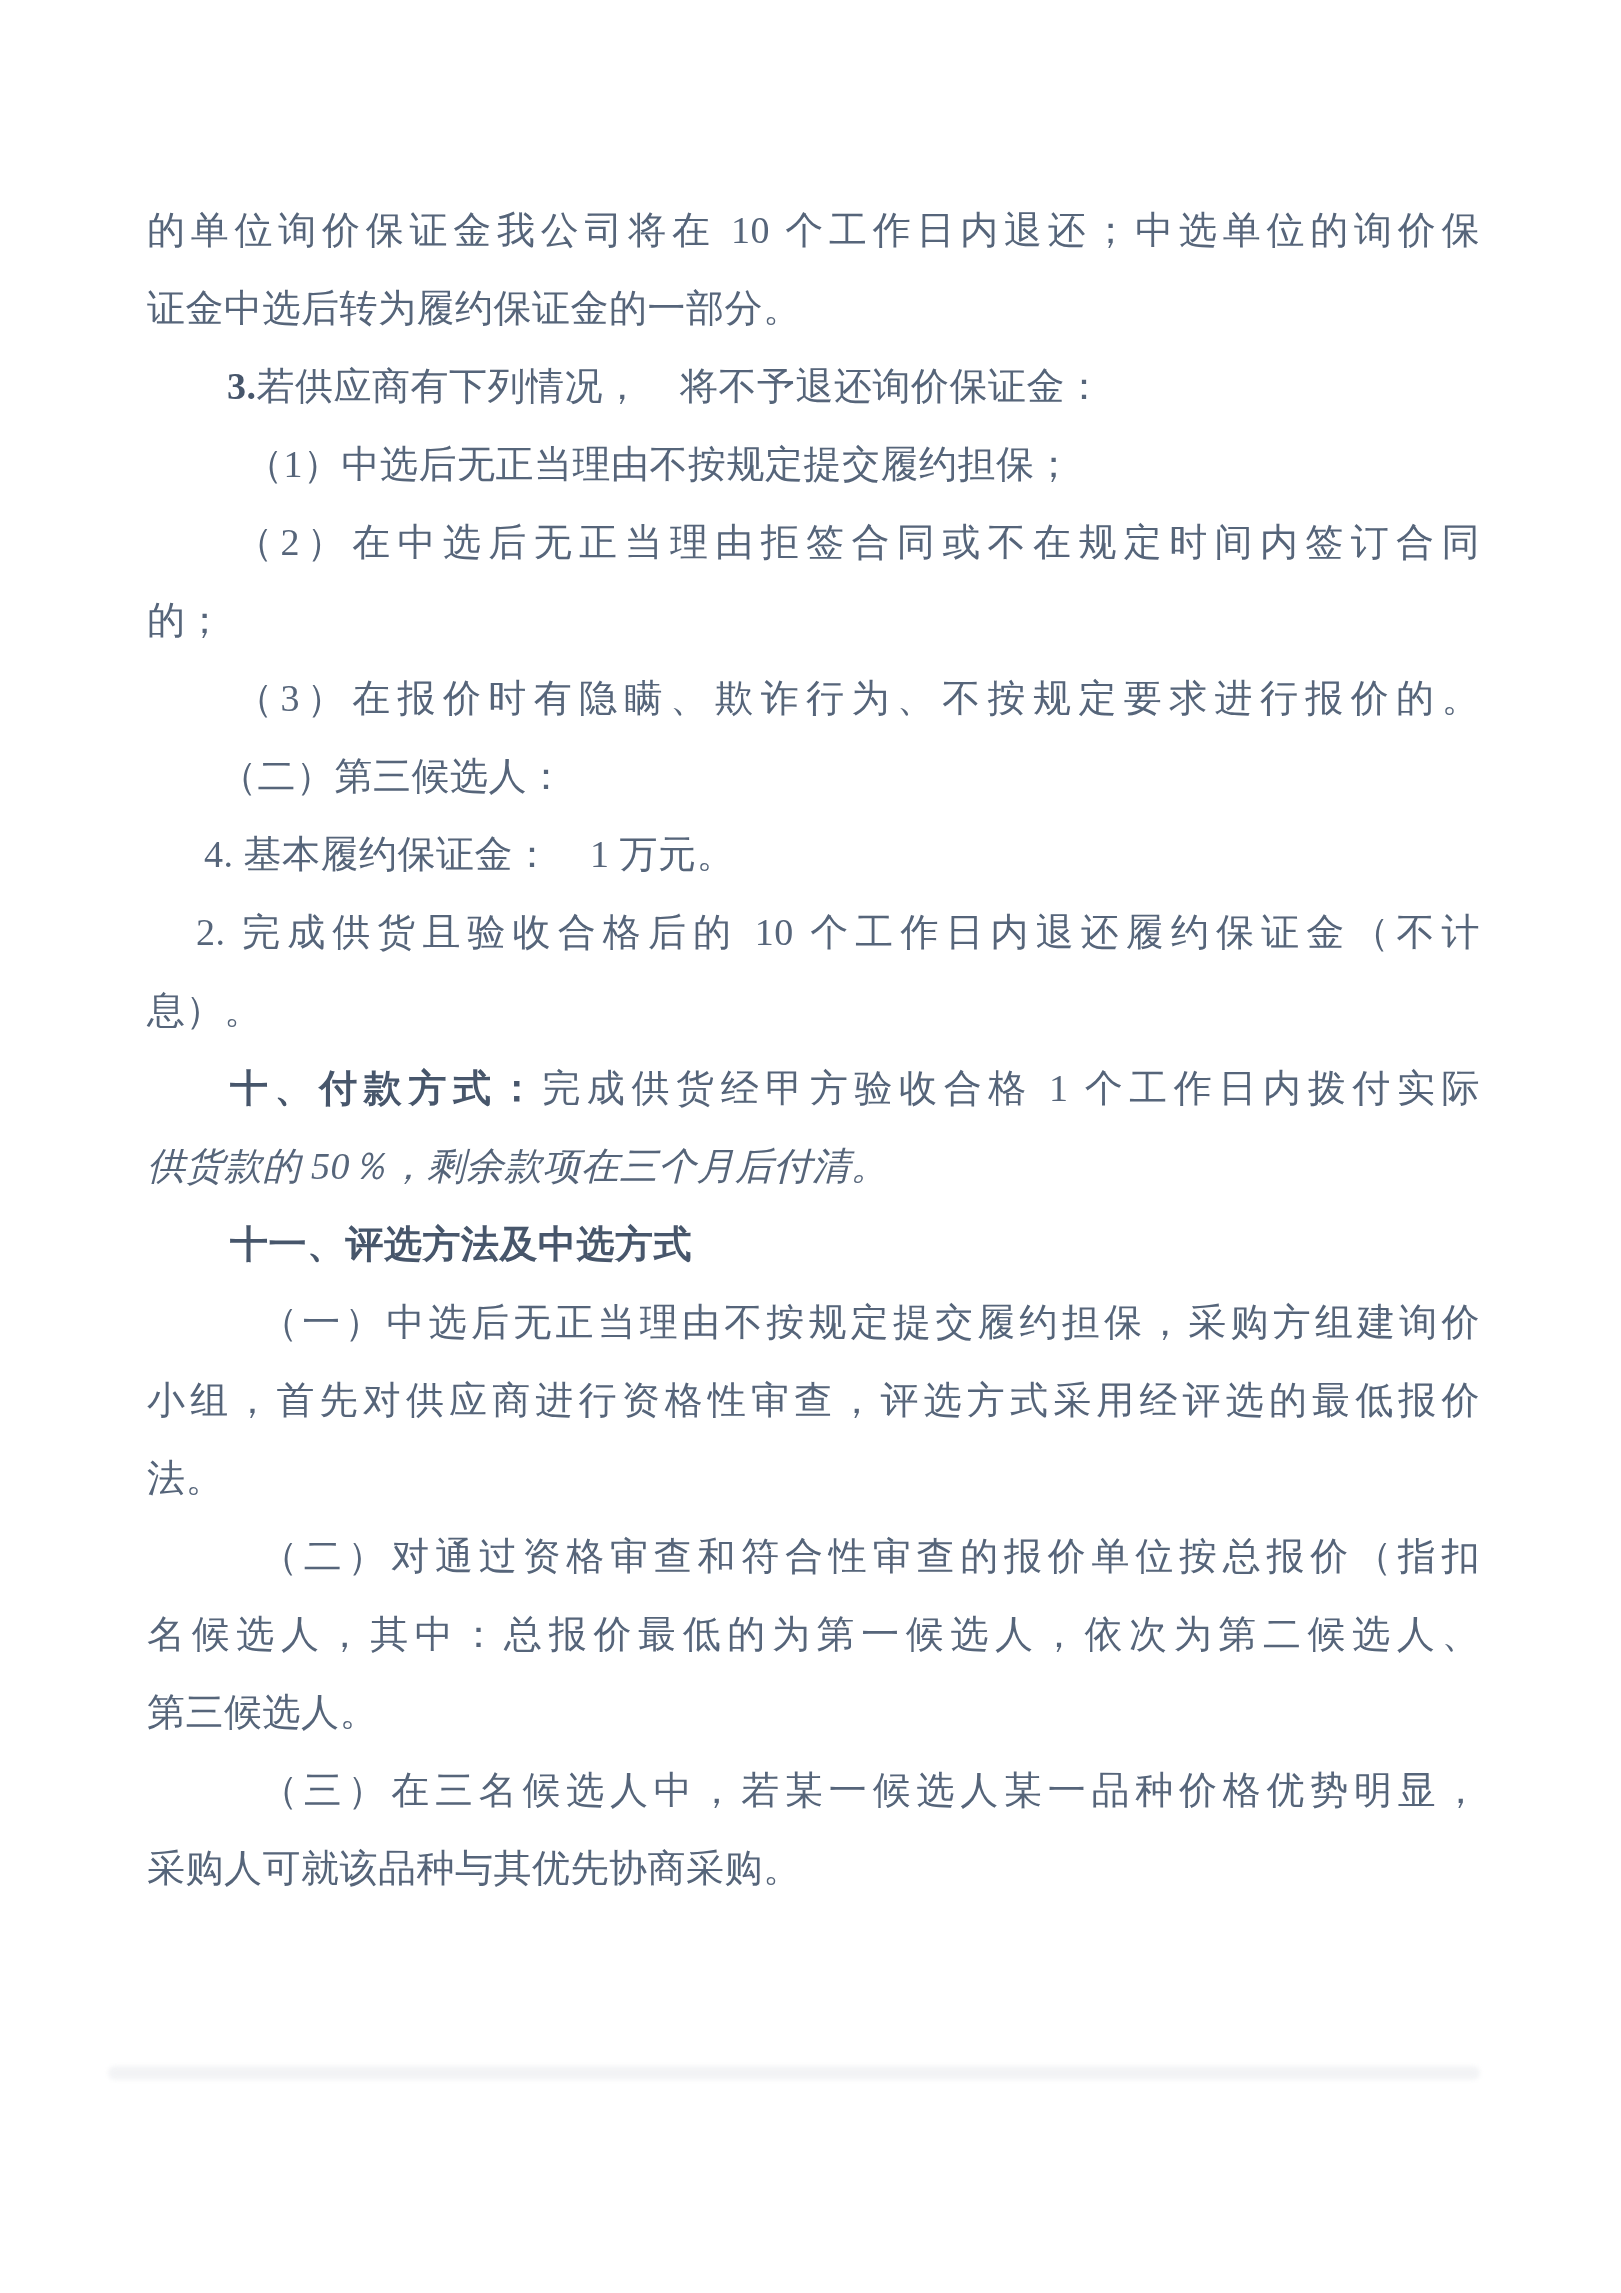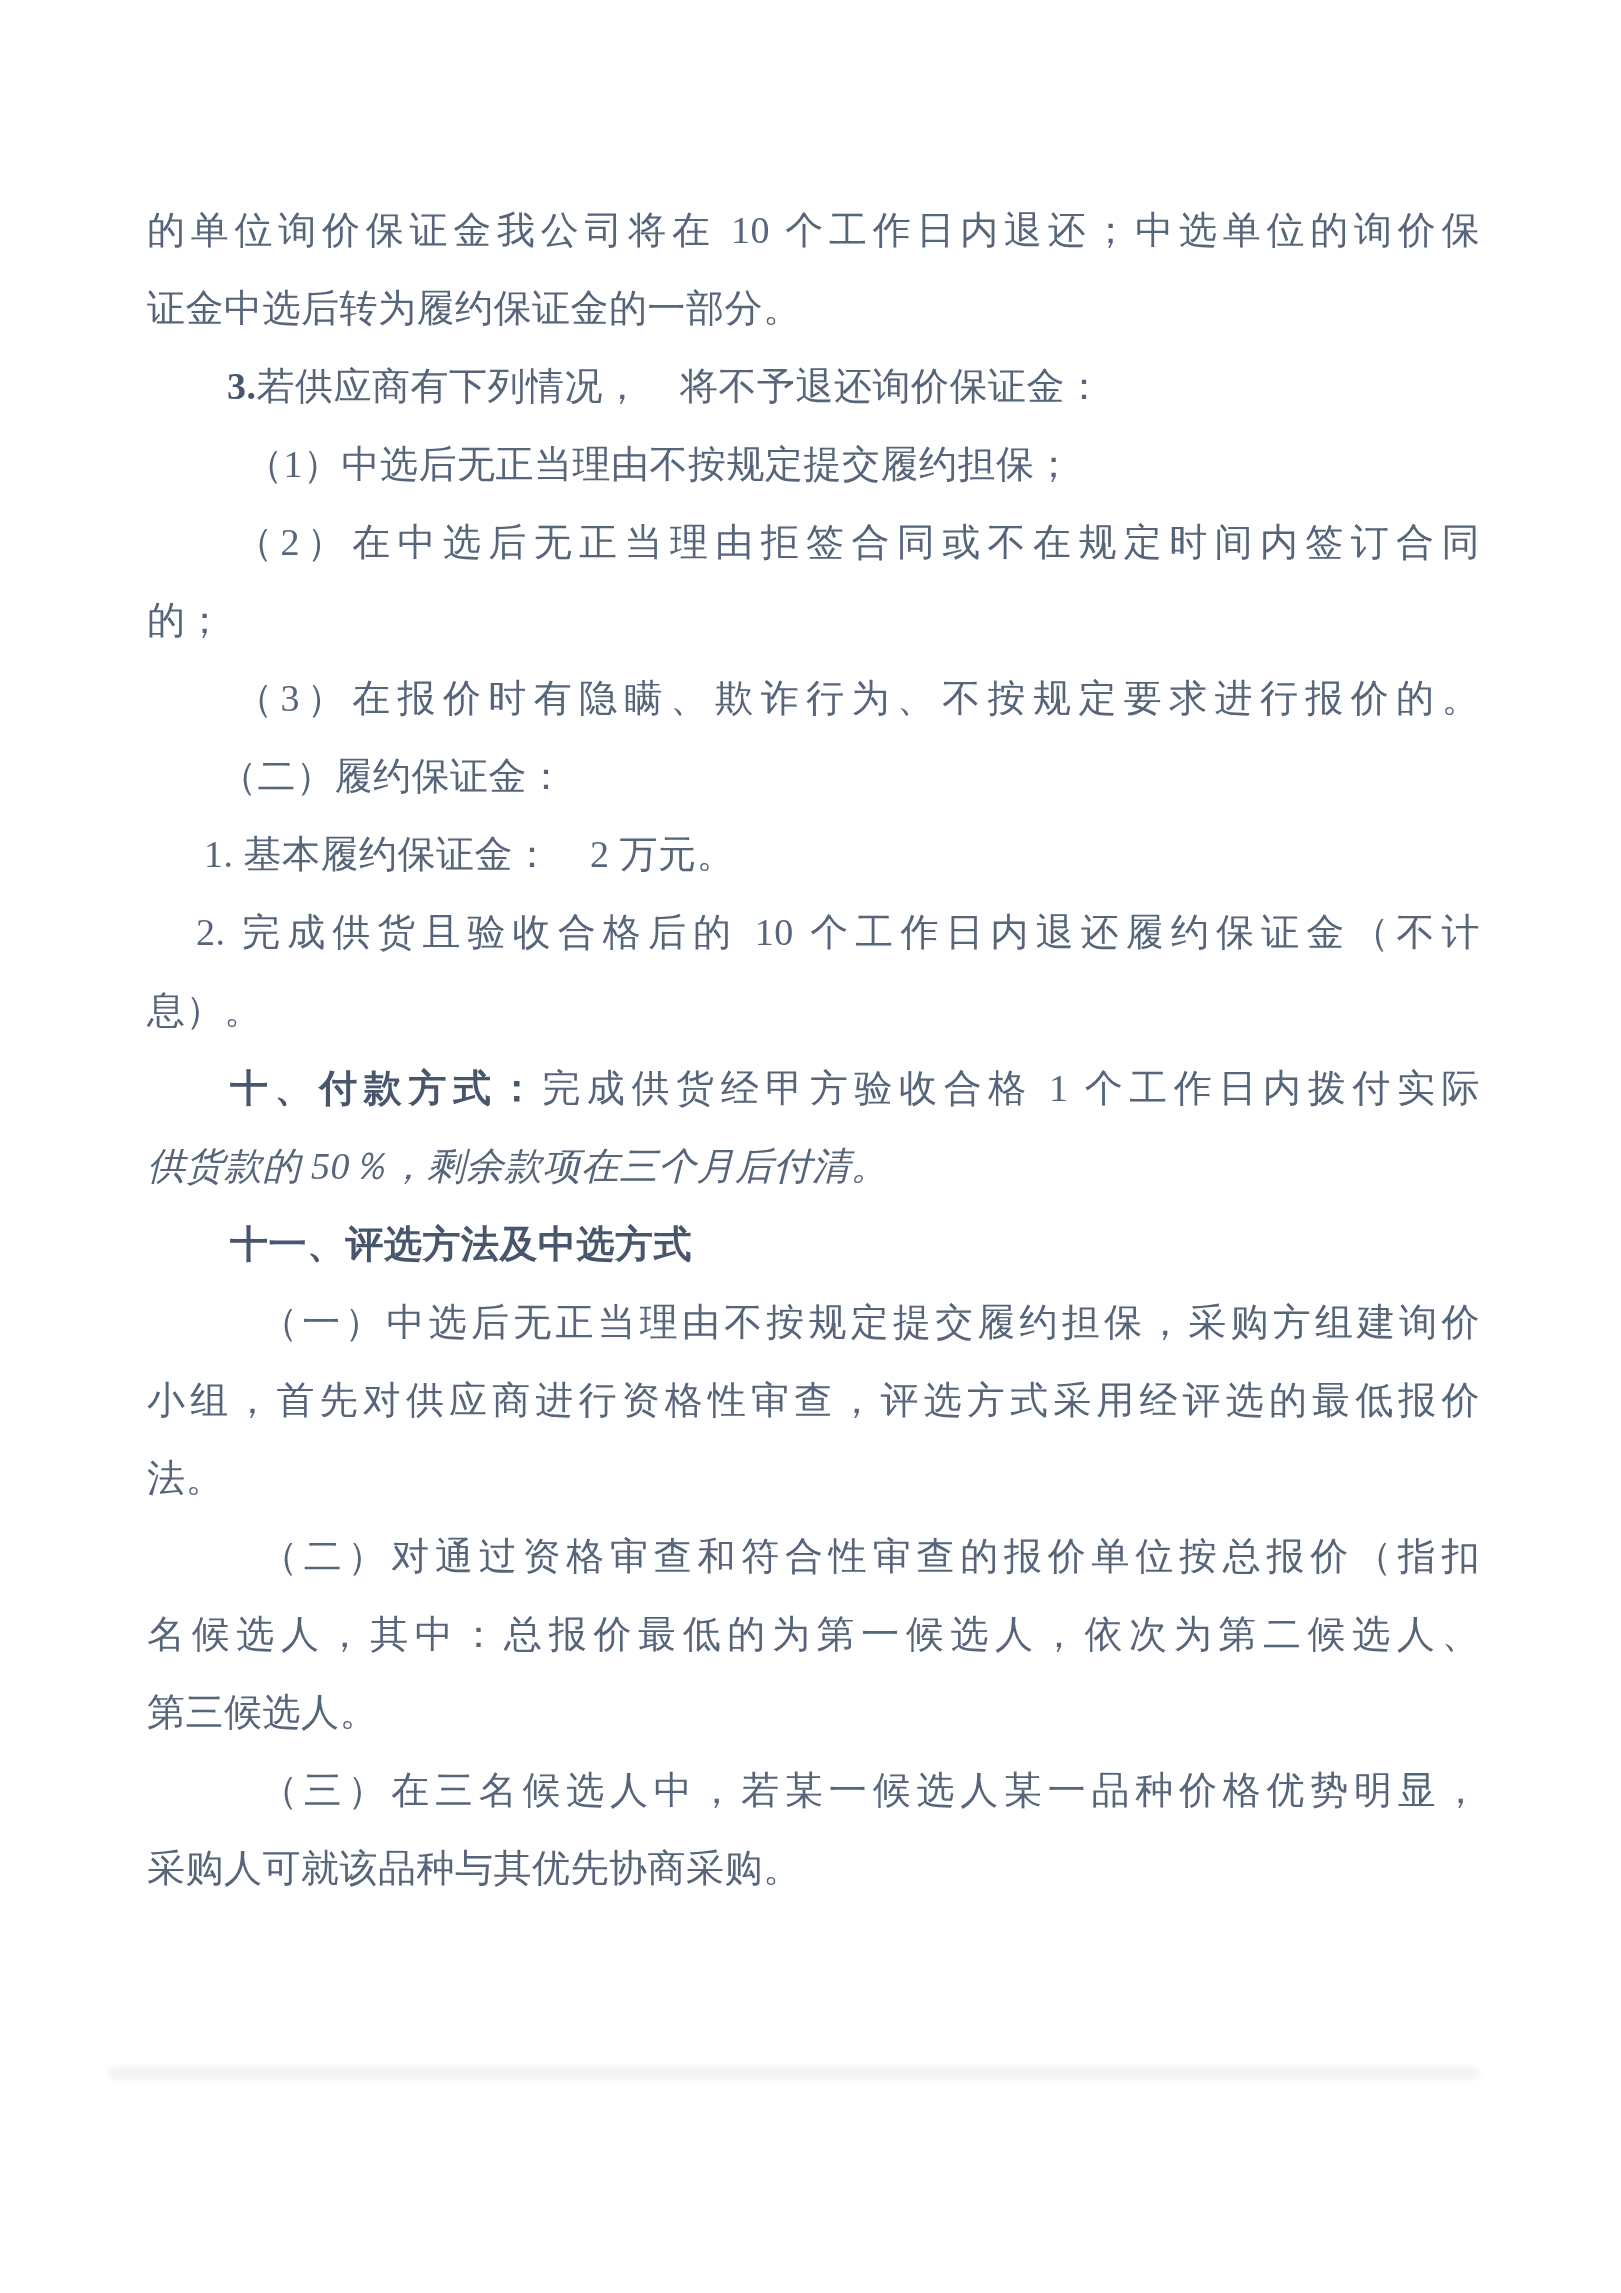--- a/index.html
+++ b/index.html
@@ -57,22 +57,22 @@
 
 <div class="page" style="--paper: #ffffff; --ink: #56657a; --ink-bold: #47566b; --streak: #e9ebee;">
   <div class="textblock">
       <div class="line j" style="padding-left: 0px;"><span>的单位询价保证金我公司将在 10 个工作日内退还；中选单位的询价保</span></div>
       <div class="line" style="padding-left: 0px;"><span>证金中选后转为履约保证金的一部分。</span></div>
       <div class="line" style="padding-left: 80px;"><span class="b">3.</span><span>若供应商有下列情况，　将不予退还询价保证金：</span></div>
       <div class="line" style="padding-left: 98px;"><span>（1）中选后无正当理由不按规定提交履约担保；</span></div>
       <div class="line j" style="padding-left: 88px;"><span>（2）在中选后无正当理由拒签合同或不在规定时间内签订合同</span></div>
       <div class="line" style="padding-left: 0px;"><span>的；</span></div>
       <div class="line j" style="padding-left: 88px;"><span>（3）在报价时有隐瞒、欺诈行为、不按规定要求进行报价的。</span></div>
-      <div class="line" style="padding-left: 72px;"><span>（二）履约保证金：</span></div>
-      <div class="line" style="padding-left: 57px;"><span>1. 基本履约保证金：　2 万元。</span></div>
+      <div class="line" style="padding-left: 72px;"><span>（二）第三候选人：</span></div>
+      <div class="line" style="padding-left: 57px;"><span>4. 基本履约保证金：　1 万元。</span></div>
       <div class="line j" style="padding-left: 49px;"><span>2. 完成供货且验收合格后的 10 个工作日内退还履约保证金（不计</span></div>
       <div class="line" style="padding-left: 0px;"><span>息）。</span></div>
       <div class="line j" style="padding-left: 83px;"><span class="b">十、付款方式：</span><span>完成供货经甲方验收合格 1 个工作日内拨付实际</span></div>
       <div class="line" style="padding-left: 0px; font-style: italic;"><span>供货款的 50％，剩余款项在三个月后付清。</span></div>
       <div class="line" style="padding-left: 83px;"><span class="b">十一、评选方法及中选方式</span></div>
       <div class="line j" style="padding-left: 113px;"><span>（一）中选后无正当理由不按规定提交履约担保，采购方组建询价</span></div>
       <div class="line j" style="padding-left: 0px;"><span>小组，首先对供应商进行资格性审查，评选方式采用经评选的最低报价</span></div>
       <div class="line" style="padding-left: 0px;"><span>法。</span></div>
       <div class="line j" style="padding-left: 113px;"><span>（二）对通过资格审查和符合性审查的报价单位按总报价（指扣</span></div>
       <div class="line j" style="padding-left: 0px;"><span>名候选人，其中：总报价最低的为第一候选人，依次为第二候选人、</span></div>

